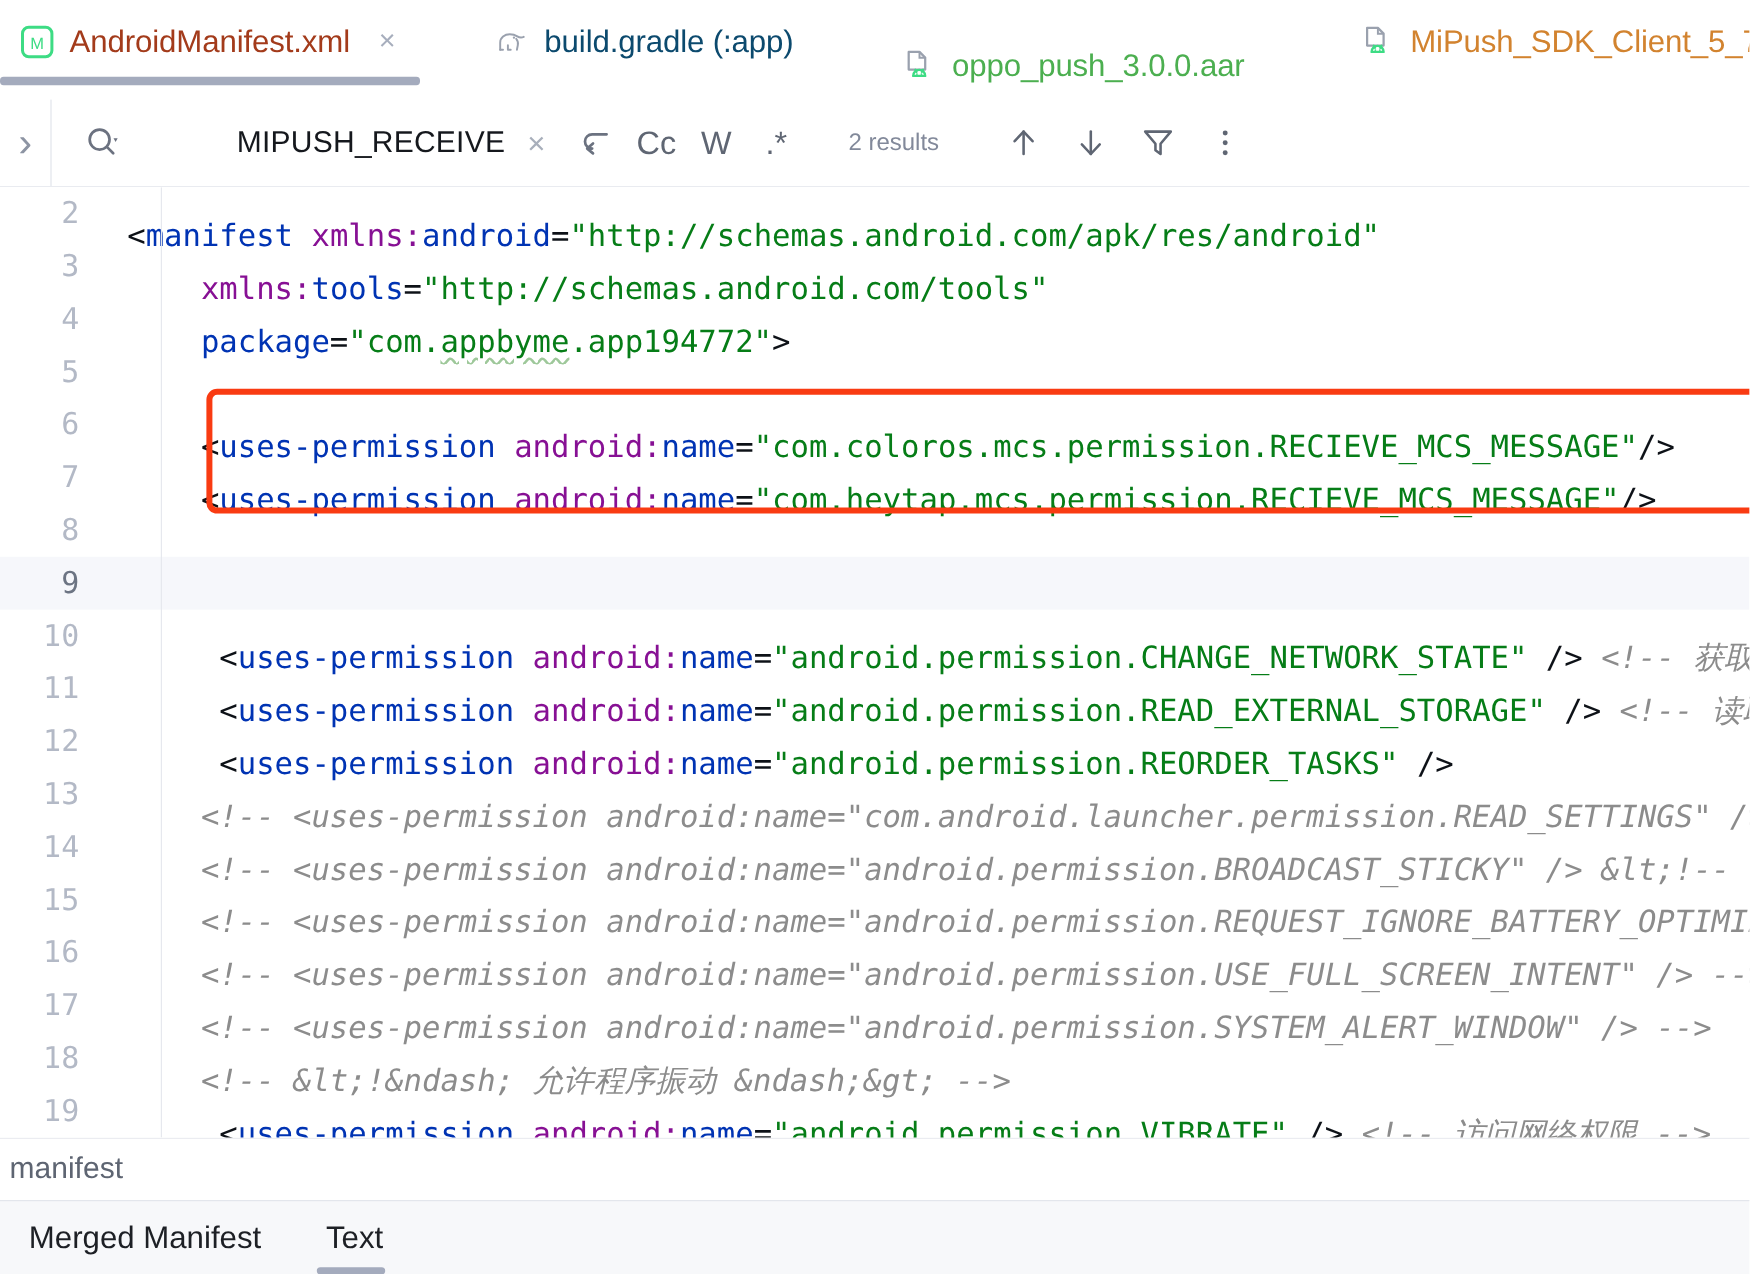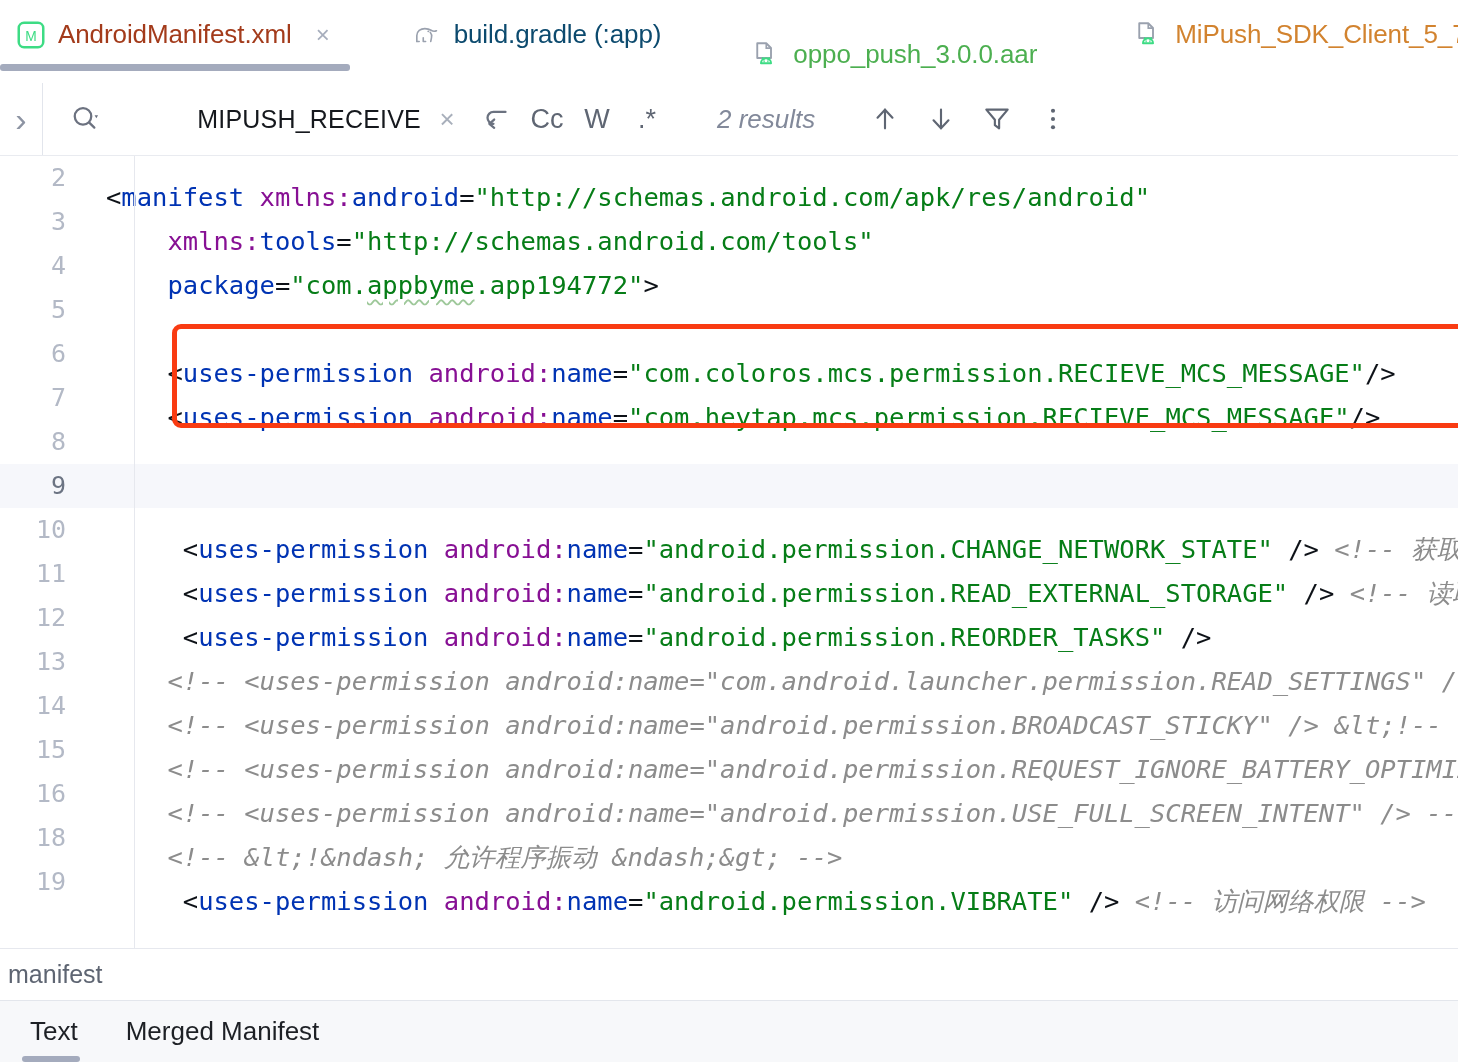--- a/index.html
+++ b/index.html
@@ -141,25 +141,23 @@
     font-size: 26px;
     margin-left: 2px;
   }
   .sb-icon-btn.light { color: #a8afbb; }
   .sb-txt-btn {
     font-size: 27px;
     color: #5f6673;
     font-family: Liberation Sans, sans-serif;
   }
   .sb-results {
-    font-size: 26px;
+    font-size: 20px;
     color: #82899a;
-    margin-left: 10px;
     white-space: nowrap;
-    font-style: italic;
   }
   .sb-rightgroup {
     display: flex;
     align-items: center;
     margin-left: 36px;
   }
   .sb-nav-btn {
     width: 56px;
     height: 52px;
     display: flex;
@@ -429,34 +427,35 @@
         <div class="line"><div class="gutter">7</div><div class="code"><span class="t-punct">    </span><span class="t-punct">&lt;</span><span class="t-tag">uses-permission</span><span class="t-punct"> </span><span class="t-attr">android:</span><span class="t-ns">name</span><span class="t-punct">=</span><span class="t-str">"com.heytap.mcs.permission.RECIEVE_MCS_MESSAGE"</span><span class="t-punct">/&gt;</span></div></div>
         <div class="line"><div class="gutter">8</div><div class="code"></div></div>
         <div class="line current"><div class="gutter">9</div><div class="code"></div></div>
         <div class="line"><div class="gutter">10</div><div class="code"><span class="t-punct">     </span><span class="t-punct">&lt;</span><span class="t-tag">uses-permission</span><span class="t-punct"> </span><span class="t-attr">android:</span><span class="t-ns">name</span><span class="t-punct">=</span><span class="t-str">"android.permission.CHANGE_NETWORK_STATE"</span><span class="t-punct"> </span><span class="t-punct">/&gt;</span><span class="t-punct"> </span><span class="t-cmt">&lt;!-- 获取网络信息状态 --&gt;</span></div></div>
         <div class="line"><div class="gutter">11</div><div class="code"><span class="t-punct">     </span><span class="t-punct">&lt;</span><span class="t-tag">uses-permission</span><span class="t-punct"> </span><span class="t-attr">android:</span><span class="t-ns">name</span><span class="t-punct">=</span><span class="t-str">"android.permission.READ_EXTERNAL_STORAGE"</span><span class="t-punct"> </span><span class="t-punct">/&gt;</span><span class="t-punct"> </span><span class="t-cmt">&lt;!-- 读取外部存储 --&gt;</span></div></div>
         <div class="line"><div class="gutter">12</div><div class="code"><span class="t-punct">     </span><span class="t-punct">&lt;</span><span class="t-tag">uses-permission</span><span class="t-punct"> </span><span class="t-attr">android:</span><span class="t-ns">name</span><span class="t-punct">=</span><span class="t-str">"android.permission.REORDER_TASKS"</span><span class="t-punct"> </span><span class="t-punct">/&gt;</span></div></div>
         <div class="line"><div class="gutter">13</div><div class="code"><span class="t-punct">    </span><span class="t-cmt">&lt;!-- &lt;uses-permission android:name="com.android.launcher.permission.READ_SETTINGS" /&gt; --&gt;</span></div></div>
         <div class="line"><div class="gutter">14</div><div class="code"><span class="t-punct">    </span><span class="t-cmt">&lt;!-- &lt;uses-permission android:name="android.permission.BROADCAST_STICKY" /&gt; &amp;lt;!-- --&gt;</span></div></div>
         <div class="line"><div class="gutter">15</div><div class="code"><span class="t-punct">    </span><span class="t-cmt">&lt;!-- &lt;uses-permission android:name="android.permission.REQUEST_IGNORE_BATTERY_OPTIMIZATIONS" /&gt; --&gt;</span></div></div>
         <div class="line"><div class="gutter">16</div><div class="code"><span class="t-punct">    </span><span class="t-cmt">&lt;!-- &lt;uses-permission android:name="android.permission.USE_FULL_SCREEN_INTENT" /&gt; --&gt;</span></div></div>
+        <div class="line"><div class="gutter">17</div><div class="code"><span class="t-punct">    </span><span class="t-cmt">&lt;!-- &lt;uses-permission android:name="android.permission.SYSTEM_ALERT_WINDOW" /&gt; --&gt;</span></div></div>
         <div class="line"><div class="gutter">18</div><div class="code"><span class="t-punct">    </span><span class="t-cmt">&lt;!-- &amp;lt;!&amp;ndash; 允许程序振动 &amp;ndash;&amp;gt; --&gt;</span></div></div>
         <div class="line"><div class="gutter">19</div><div class="code"><span class="t-punct">     </span><span class="t-punct">&lt;</span><span class="t-tag">uses-permission</span><span class="t-punct"> </span><span class="t-attr">android:</span><span class="t-ns">name</span><span class="t-punct">=</span><span class="t-str">"android.permission.VIBRATE"</span><span class="t-punct"> </span><span class="t-punct">/&gt;</span><span class="t-punct"> </span><span class="t-cmt">&lt;!-- 访问网络权限 --&gt;</span></div></div>
       </div>
     <div class="gutter-rule"></div>
     <div class="redbox" style="top: 168px; height: 104px; width: 1326px; border-color: rgb(249, 59, 18);"></div>
   </div>
 
   <div class="breadcrumb">
     <span>manifest</span>
   </div>
 
   <div class="bottom-tabs" id="bottom-tabs">
+      <div class="btab" style="padding-left: 24px; padding-right: 24px;">
+        <span>Merged Manifest</span>
+      </div>
       <div class="btab" style="padding-left: 30px; padding-right: 24px;">
         <span>Text</span>
         <div class="btab-underline" style="background: rgb(164, 171, 189);"></div>
       </div>
-      <div class="btab" style="padding-left: 24px; padding-right: 24px;">
-        <span>Merged Manifest</span>
-      </div>
     </div>
 
 </div>
 
 </body></html>

